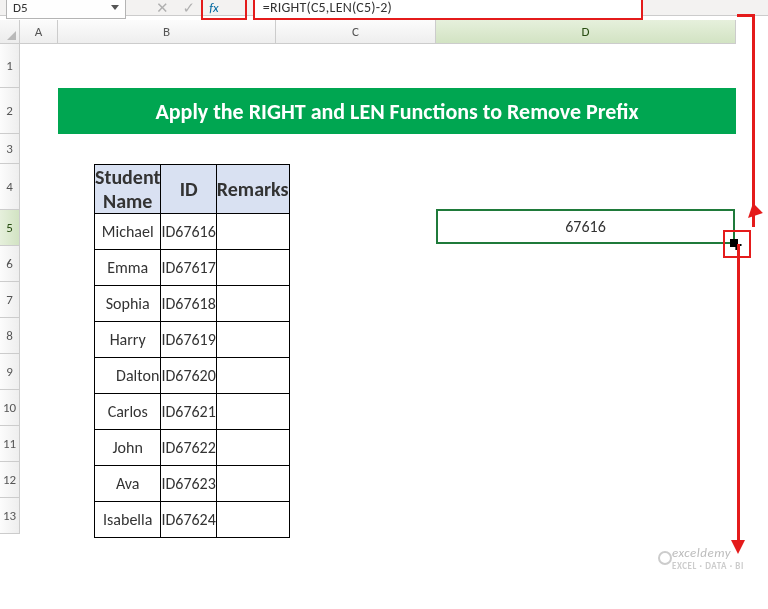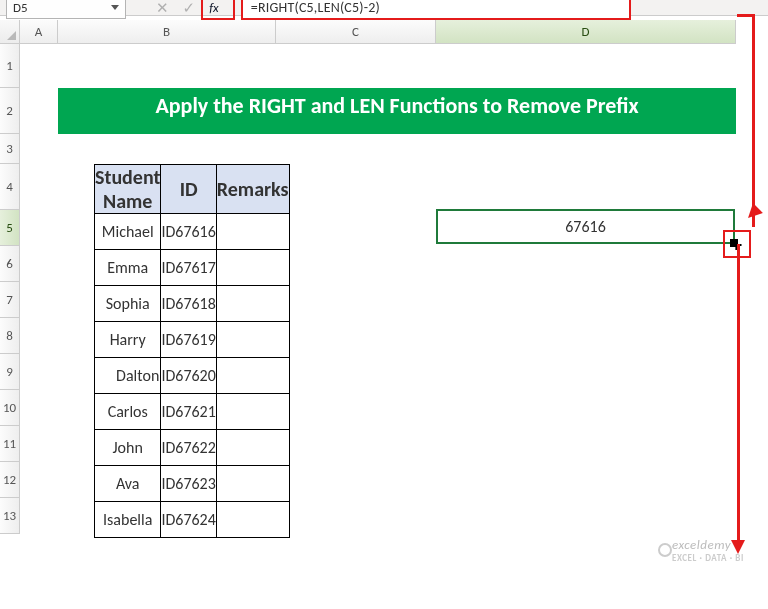--- a/index.html
+++ b/index.html
@@ -51,23 +51,23 @@
   .fxlabel-box {
     border: 2px solid #e41b1b;
     display: flex;
     align-items: center;
     margin-left: 6px;
     padding: 0 6px;
     height: 24px;
   }
   .fxlabel {
     font-style: italic;
-    color: #0f172a;
+    color: #0369a1;
     font-size: 13px;
-    margin-right: 8px;
+    margin-right: 20px;
   }
   .fbar {
     border: 2px solid #e41b1b;
     height: 24px;
     display: flex;
     align-items: center;
     padding: 0 8px 0 8px;
     background: #fff;
     margin-left: 6px;
     font-size: 14px;
@@ -133,20 +133,21 @@
   }
 
   
   .banner {
     position:absolute;
     background:#00a651;
     color:#fff;
     font-weight:bold;
     font-size:22px;
     display:flex;
+    align-items:center;
     justify-content:center;
     padding: 4px 10px;
   }
 
   
   .dt {
     position:absolute;
     font-size:16px;
     margin-left:36px;
   }
@@ -202,21 +203,21 @@
     position:absolute;
     width:0;height:0;
     border-left:7px solid transparent;
     border-right:7px solid transparent;
     border-top:14px solid #e41b1b;
   }
 
   .watermark {
     position:absolute;
     right:24px;
-    bottom:46px;
+    bottom:38px;
     font-size:13px;
     color:#bbb;
     font-style:italic;
     letter-spacing:0.5px;
     display:flex;
     align-items:center;
     gap:0;
     z-index:0;
   }
   .watermark .wm-icon {

